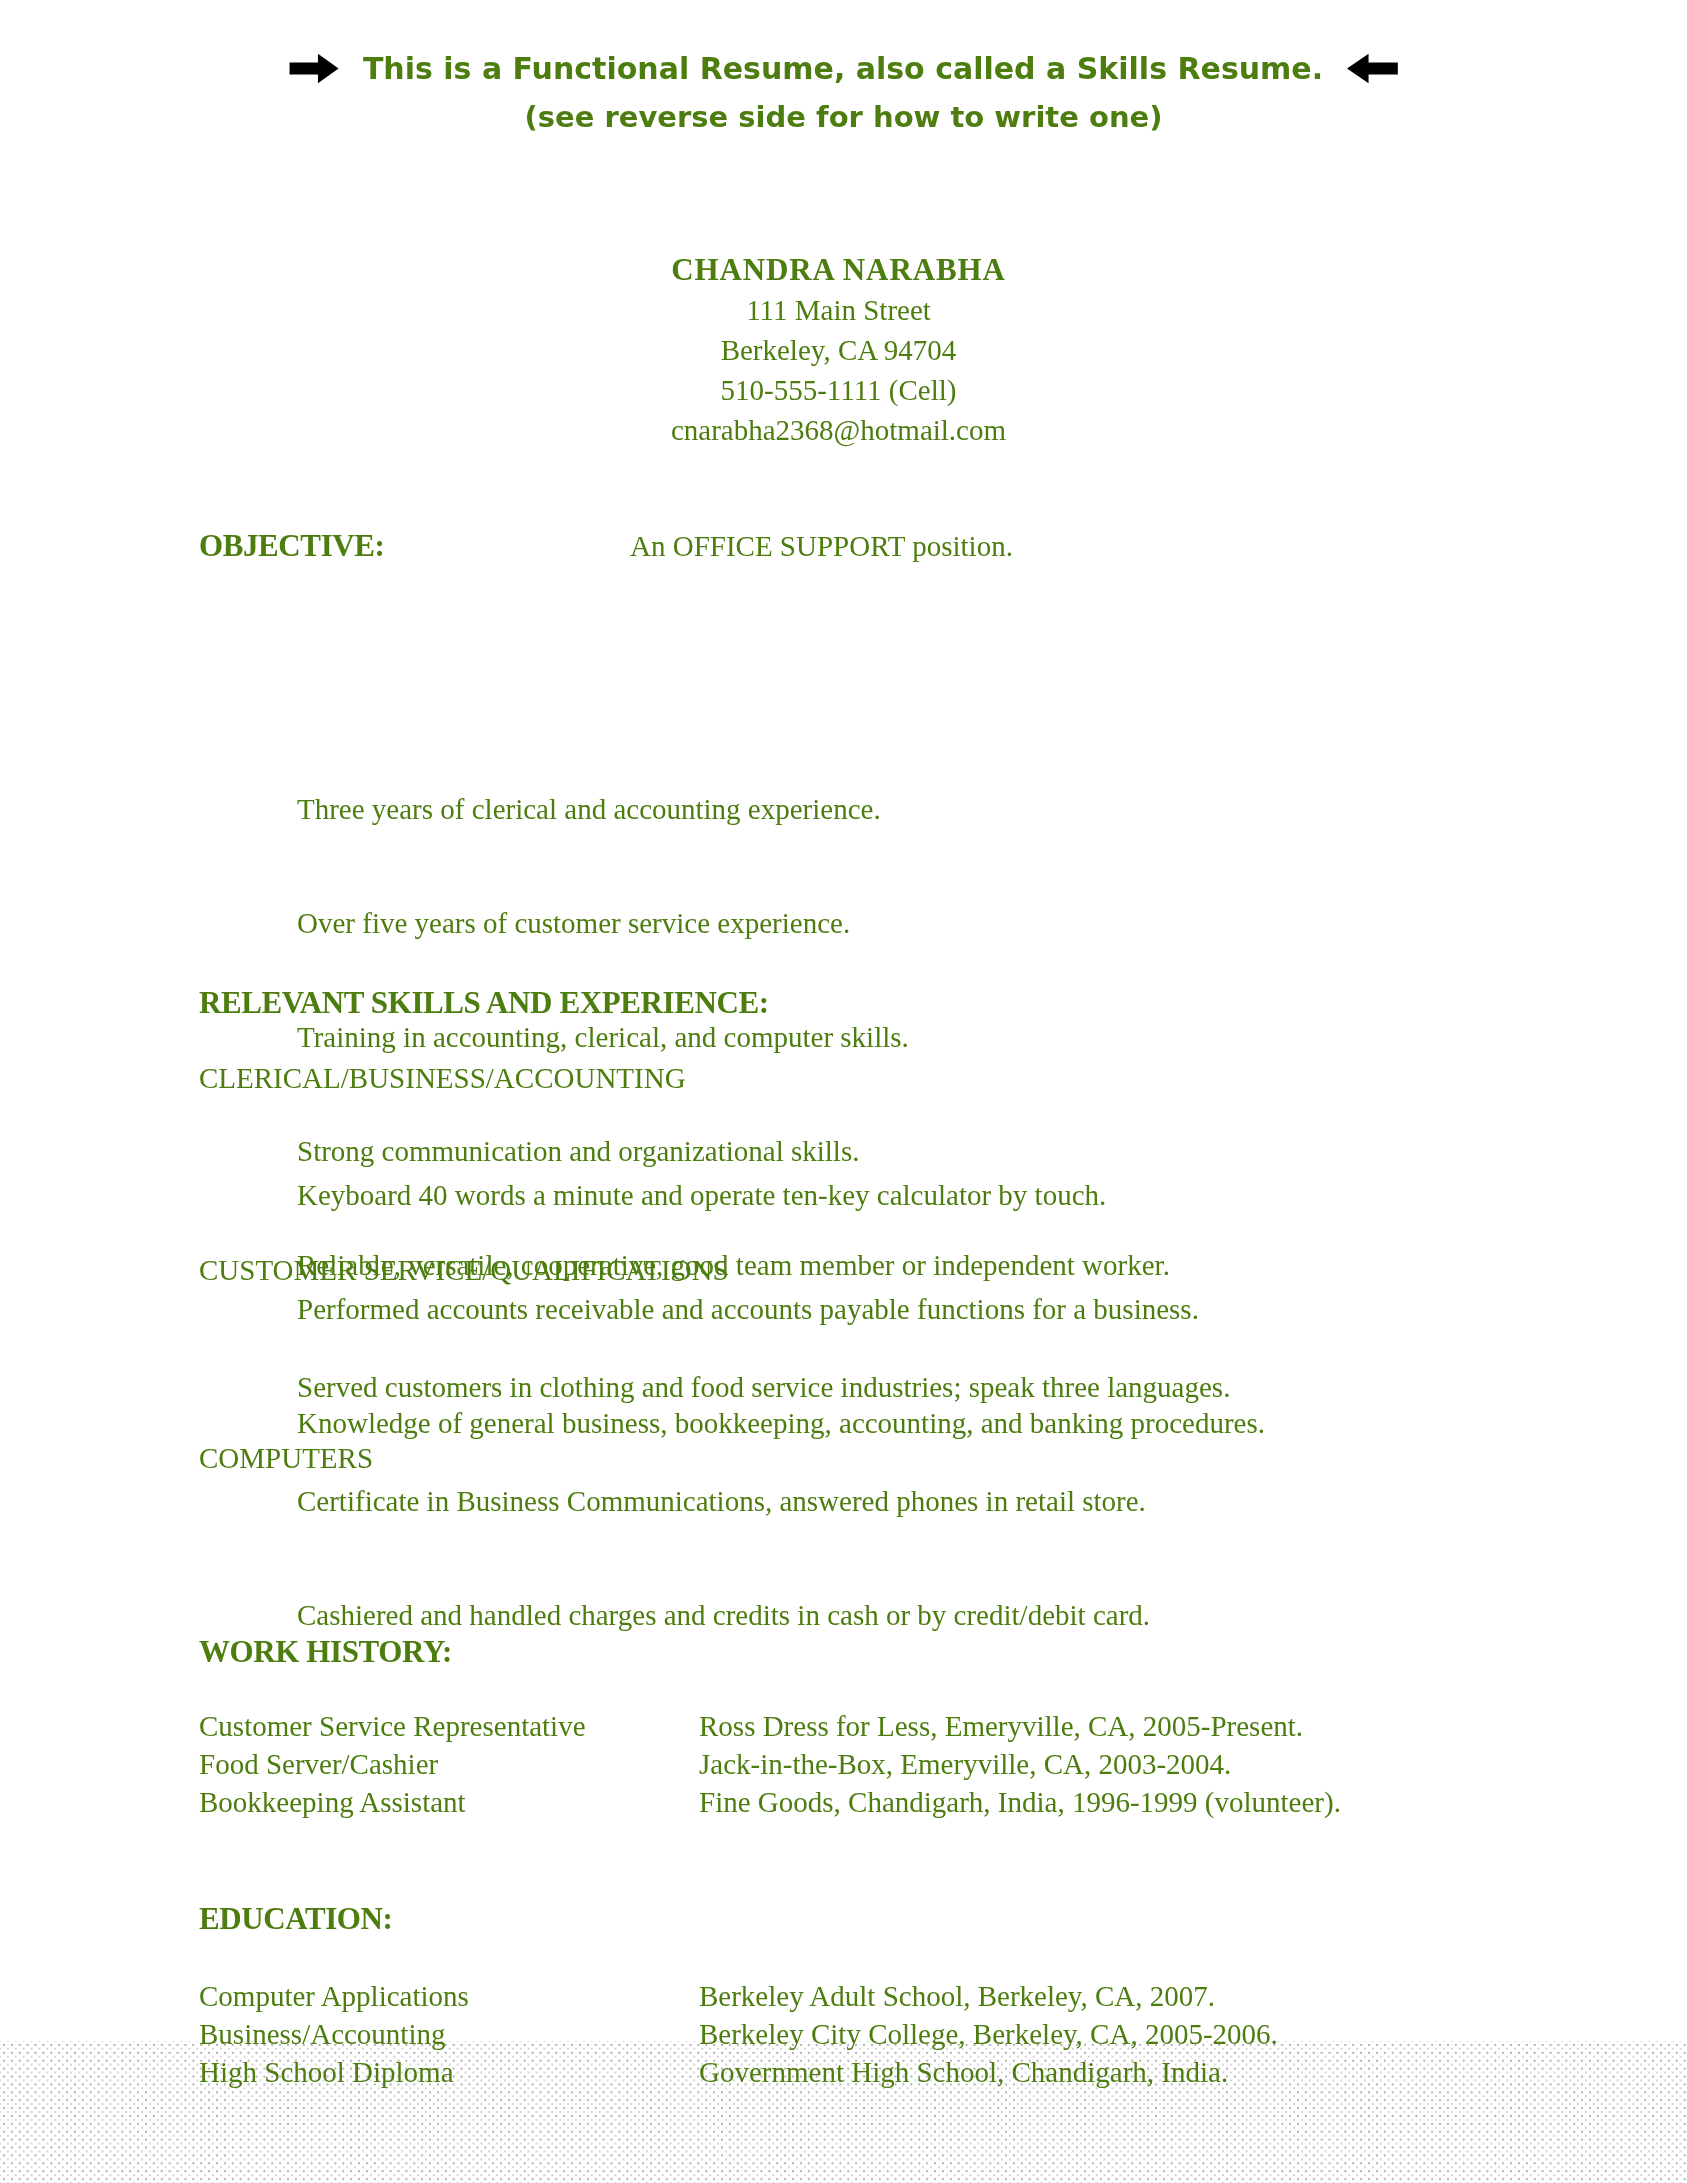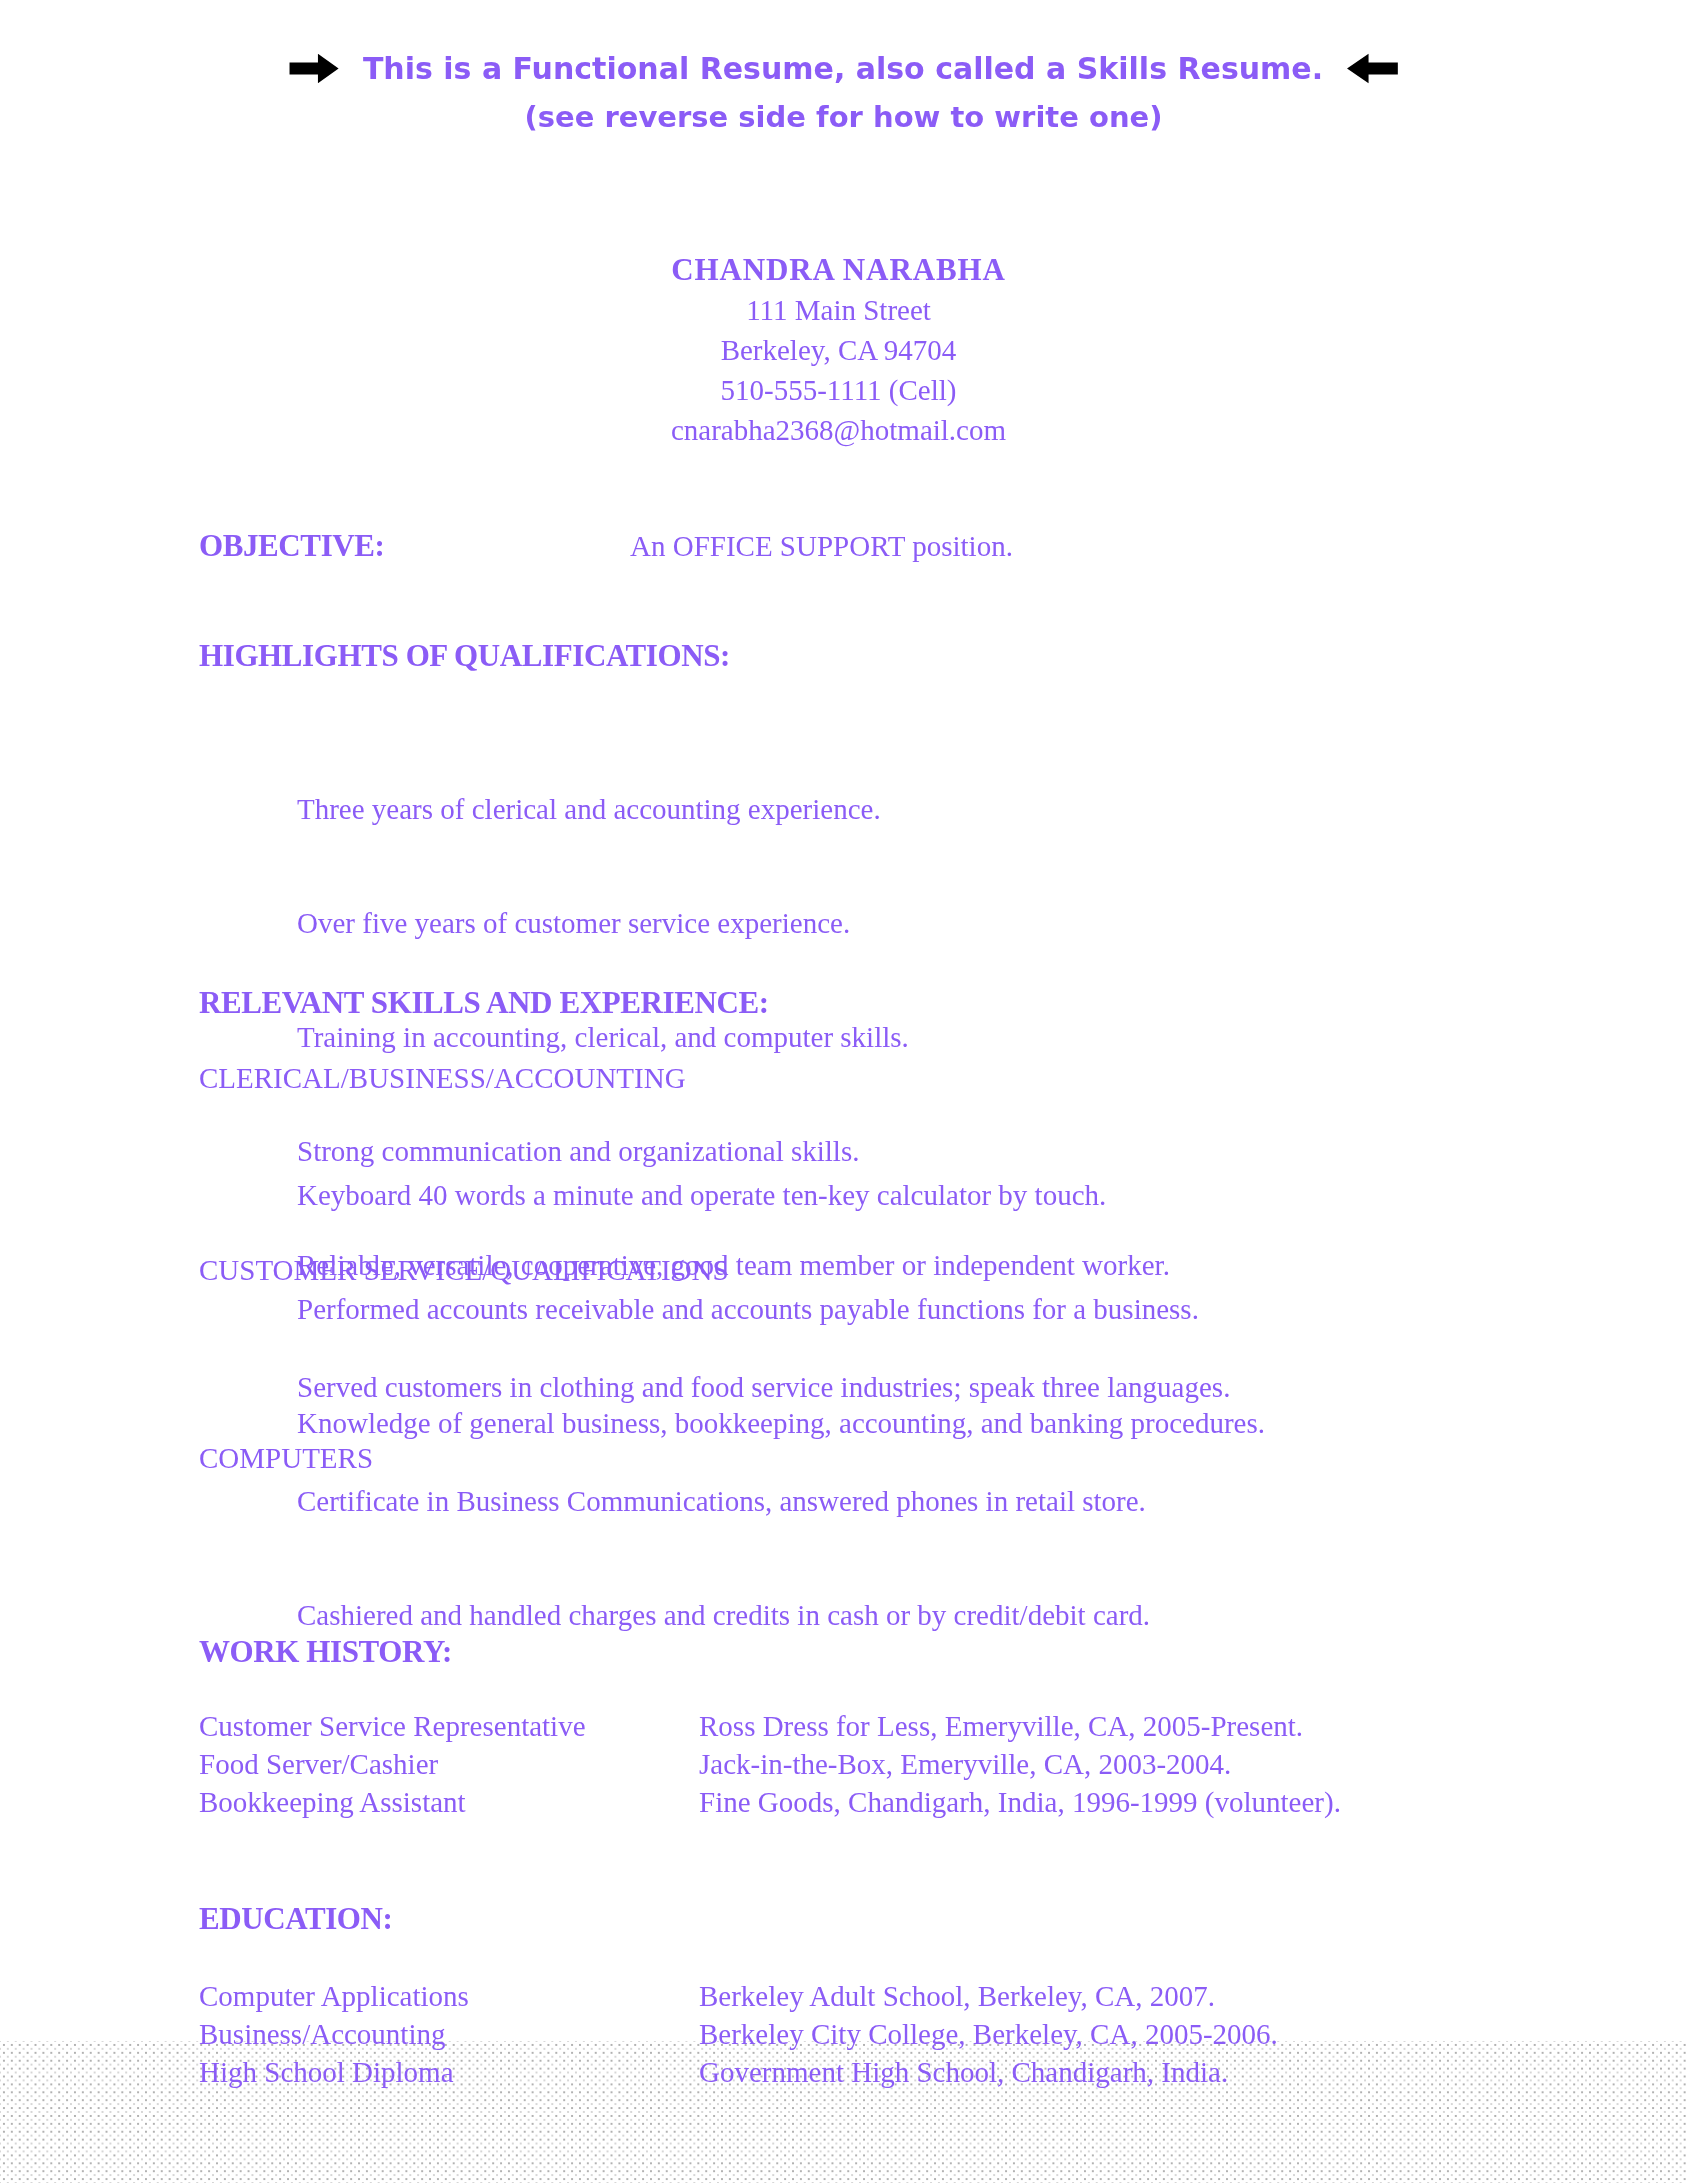--- a/index.html
+++ b/index.html
@@ -1,20 +1,20 @@
 <!DOCTYPE html>
 <html style="font-size:14px"><head>
 <meta charset="utf-8">
 <style>
   html,body{margin:0;padding:0;background:#ffffff;}
   .page{
     position:relative;
     width:1687px;height:2184px;
     background:#ffffff;
-    color:#8b5cf6;
+    color:#4d7c0f;
     font-family:"Liberation Serif", serif;
     overflow:hidden;
   }
   
   .annot1{
     position:absolute;left:0;top:44px;width:1687px;height:49px;
     display:flex;align-items:center;justify-content:center;gap:23px;
     font-family:"DejaVu Sans", sans-serif;
     font-weight:700;font-size:30px;letter-spacing:0px;
     z-index:2;
@@ -82,21 +82,20 @@
     <div class="name">CHANDRA  NARABHA</div>
     <div>111 Main Street</div>
     <div>Berkeley, CA  94704</div>
     <div>510-555-1111 (Cell)</div>
     <div>cnarabha2368@hotmail.com</div>
   </div>
 
   <span class="abs heading lbl-col" style="top:528px;">OBJECTIVE:</span>
   <span class="abs val-col" style="top:530px;font-size:29px;">An OFFICE SUPPORT position.</span>
 
-  <span class="abs heading" style="left:199px;top:638px;">HIGHLIGHTS OF QUALIFICATIONS:</span>
   <div class="abs body-list" style="left:297px;top:714px;">
     <div>Three years of clerical and accounting experience.</div>
     <div>Over five years of customer service experience.</div>
     <div>Training in accounting, clerical, and computer skills.</div>
     <div>Strong communication and organizational skills.</div>
     <div>Reliable, versatile, cooperative, good team member or independent worker.</div>
   </div>
 
   <span class="abs heading" style="left:199px;top:985px;">RELEVANT SKILLS AND EXPERIENCE:</span>
 

